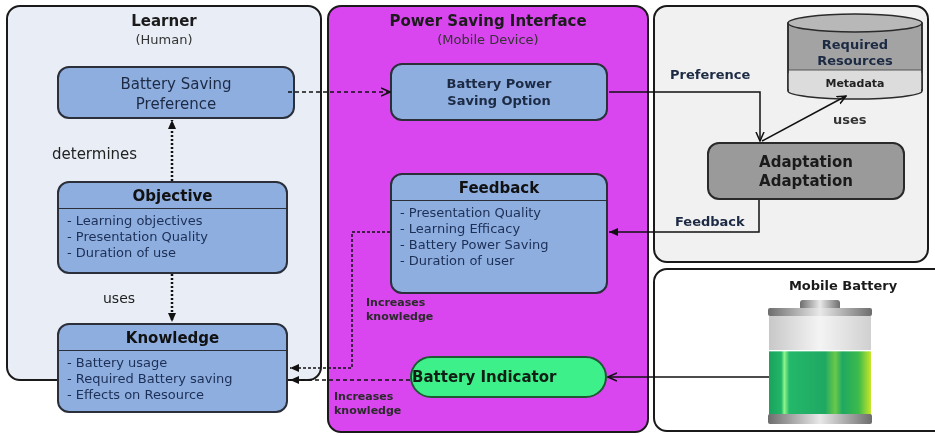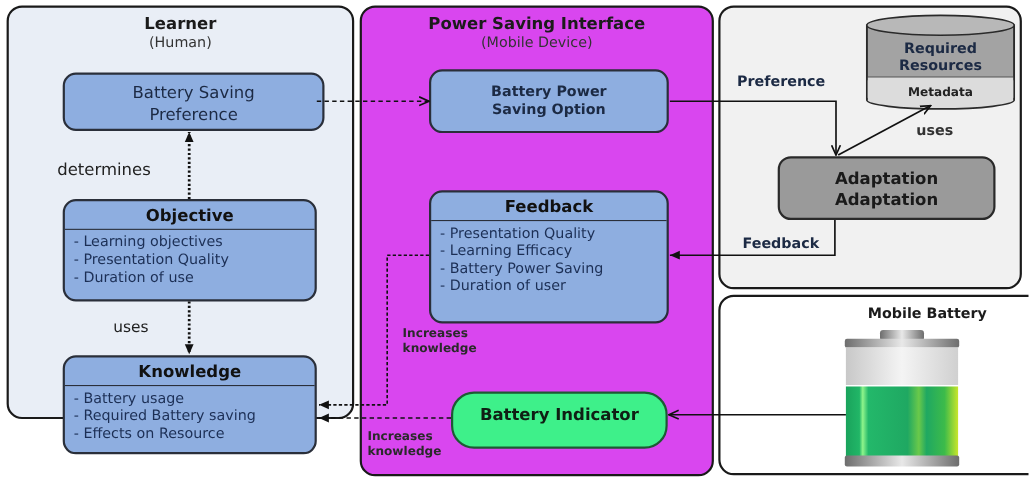--- a/index.html
+++ b/index.html
@@ -69,21 +69,21 @@
 <div class="box" style="left:390px; top:173px; width:218px; height:121px;">
   <div class="hdr">Feedback</div>
   <ul>
     <li>- Presentation Quality</li>
     <li>- Learning Efficacy</li>
     <li>- Battery Power Saving</li>
     <li>- Duration of user</li>
   </ul>
 </div>
 
-<div style="position:absolute; left:410px; top:356px; width:197px; height:52px; background:#3ef08a; border:2px solid #1d5a34; border-radius:21px; box-sizing:border-box; text-align:center; line-height:38px; font-weight:bold; font-size:15px; color:#0f1f14;">Battery Indicator</div>
+<div style="position:absolute; left:410px; top:356px; width:197px; height:42px; background:#3ef08a; border:2px solid #1d5a34; border-radius:21px; box-sizing:border-box; line-height:38px; font-weight:bold; font-size:15px; color:#0f1f14;">Battery Indicator</div>
 
 <div style="position:absolute; left:667px; top:142px; width:198px; height:58px; background:#9a9a9a; border:2px solid #2a2a2a; border-radius:12px; box-sizing:border-box; text-align:center; font-weight:bold; font-size:15px; line-height:19px; padding-top:9px; color:#1a1a1a;margin-left:40px;">
   <div>Adaptation</div>
   <div>Adaptation</div>
 </div>
 
 <svg class="ov" width="935" height="436">
   <defs>
     <marker id="arr" markerWidth="10" markerHeight="10" refX="9" refY="5" orient="auto" markerUnits="userSpaceOnUse">
       <path d="M0,1 L9,5 L0,9" fill="none" stroke="#111" stroke-width="1.5"></path>

